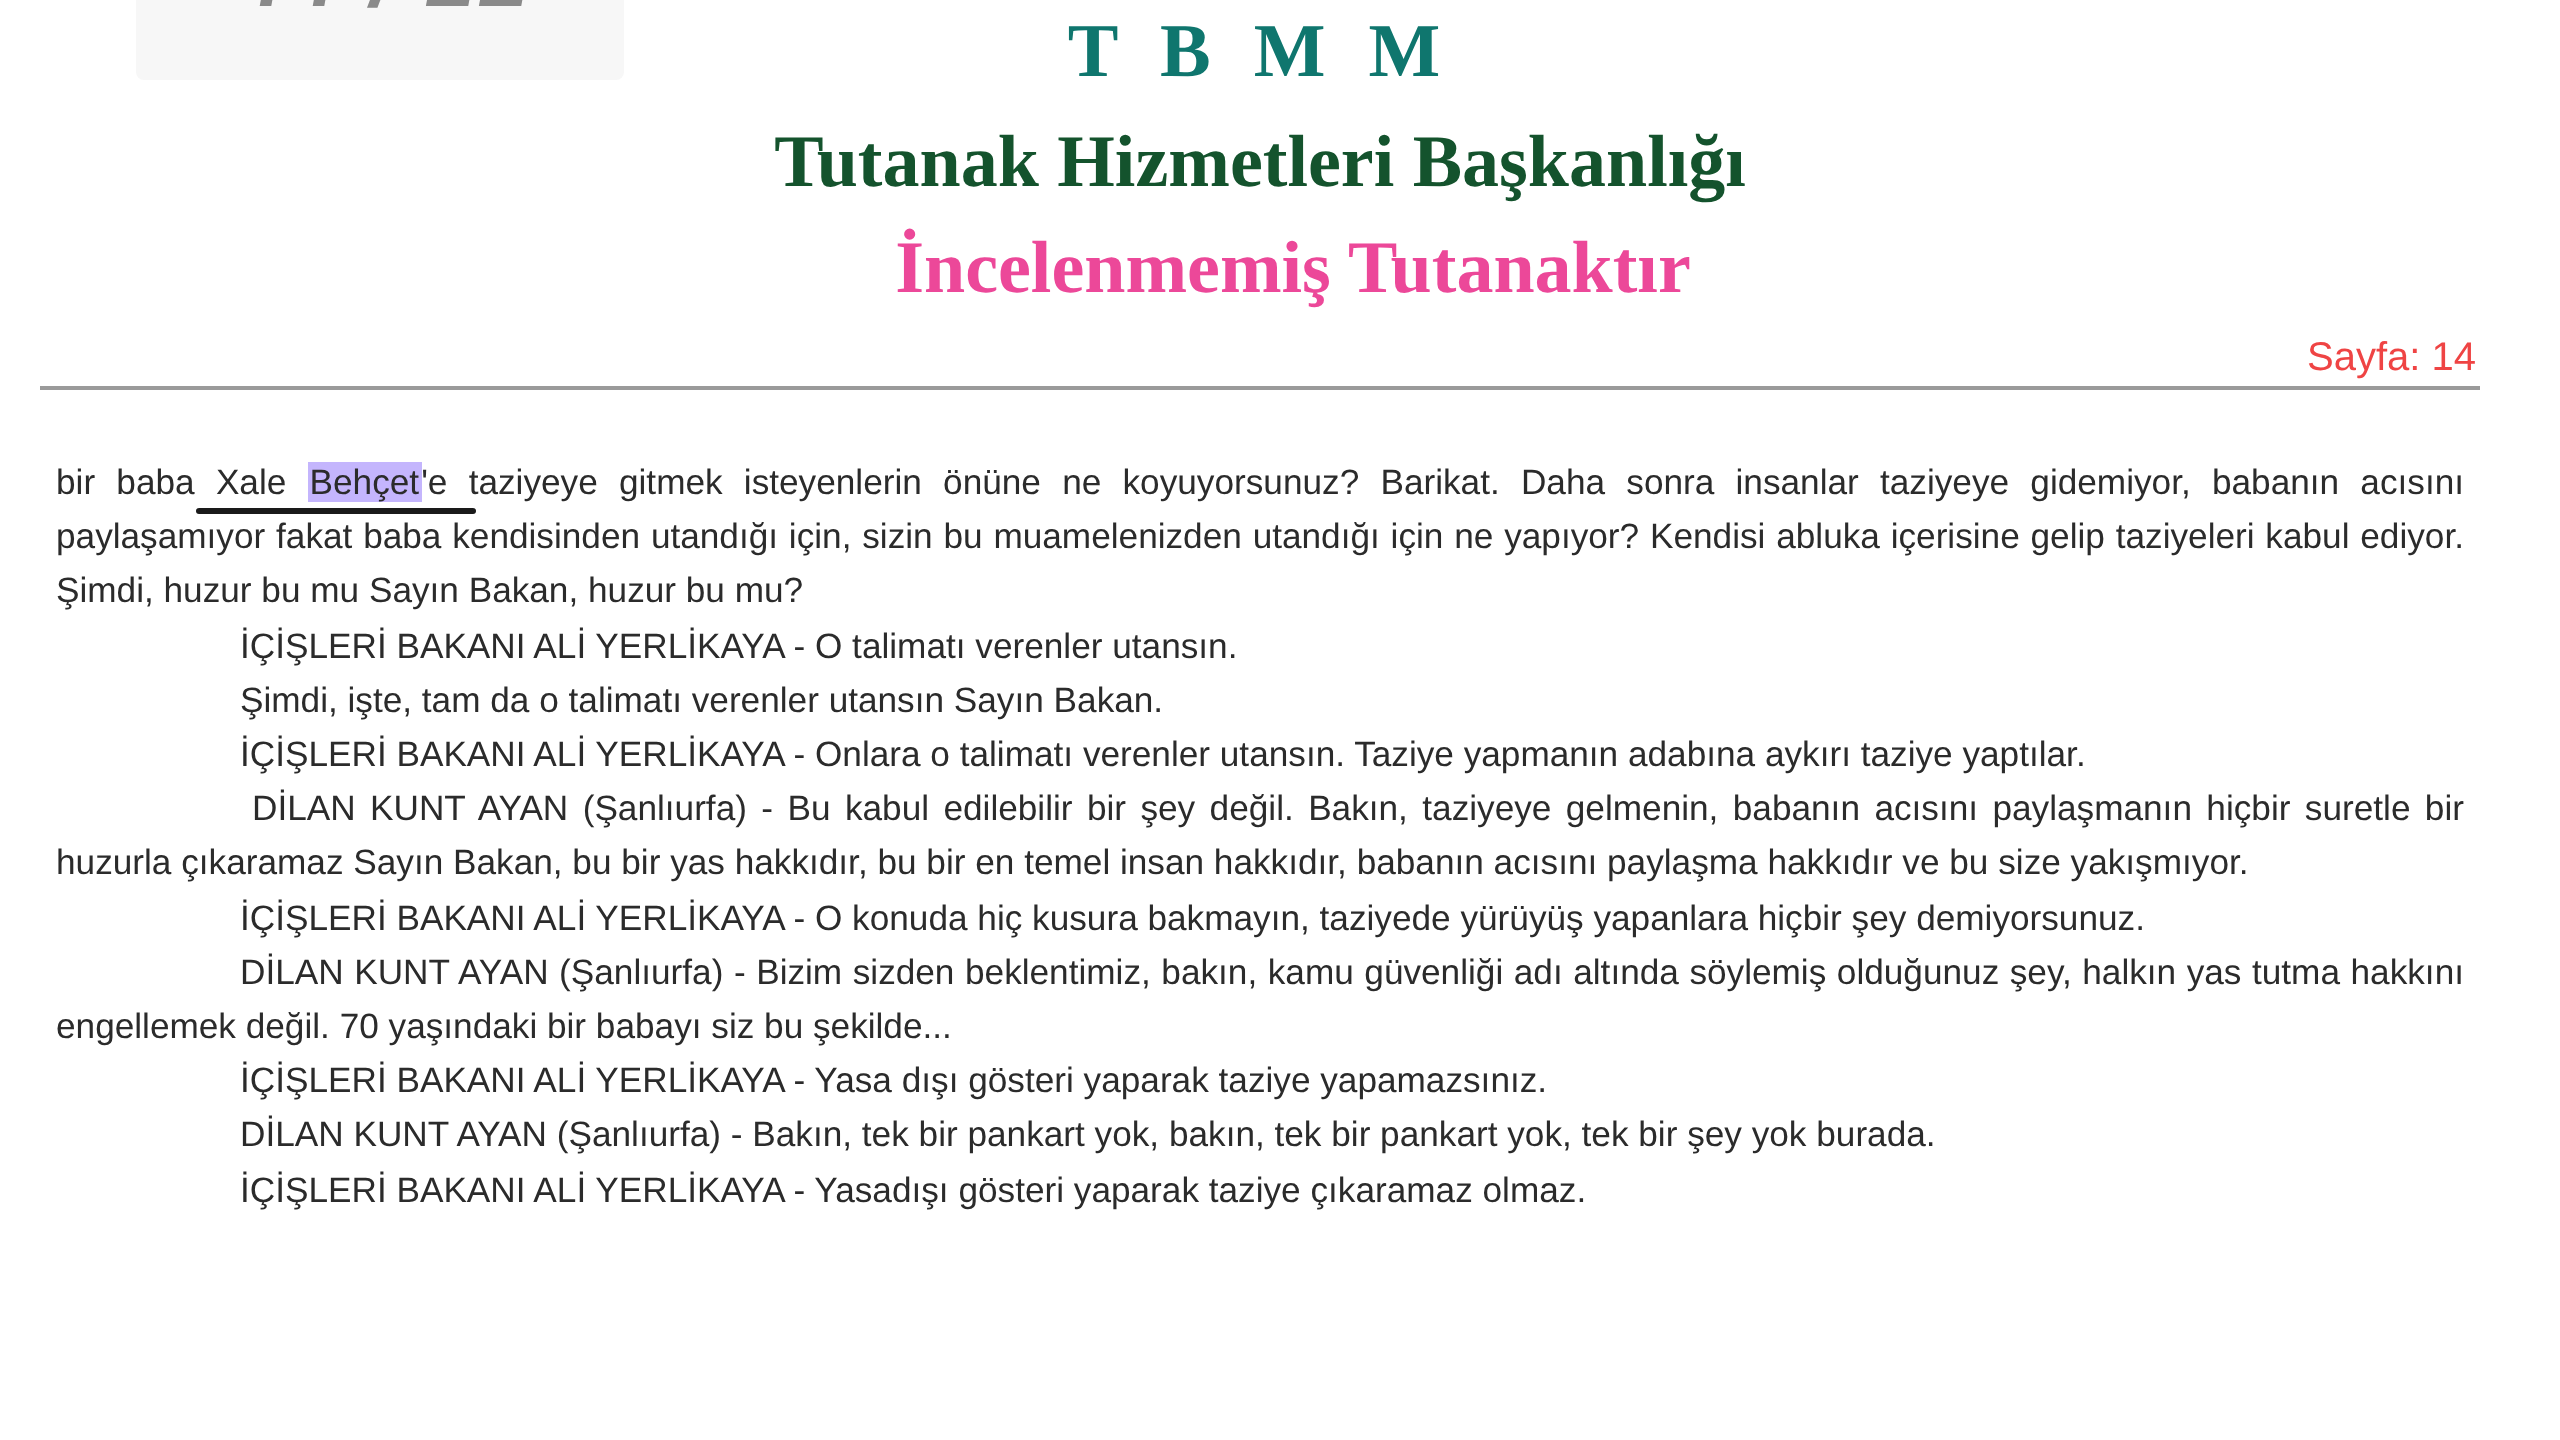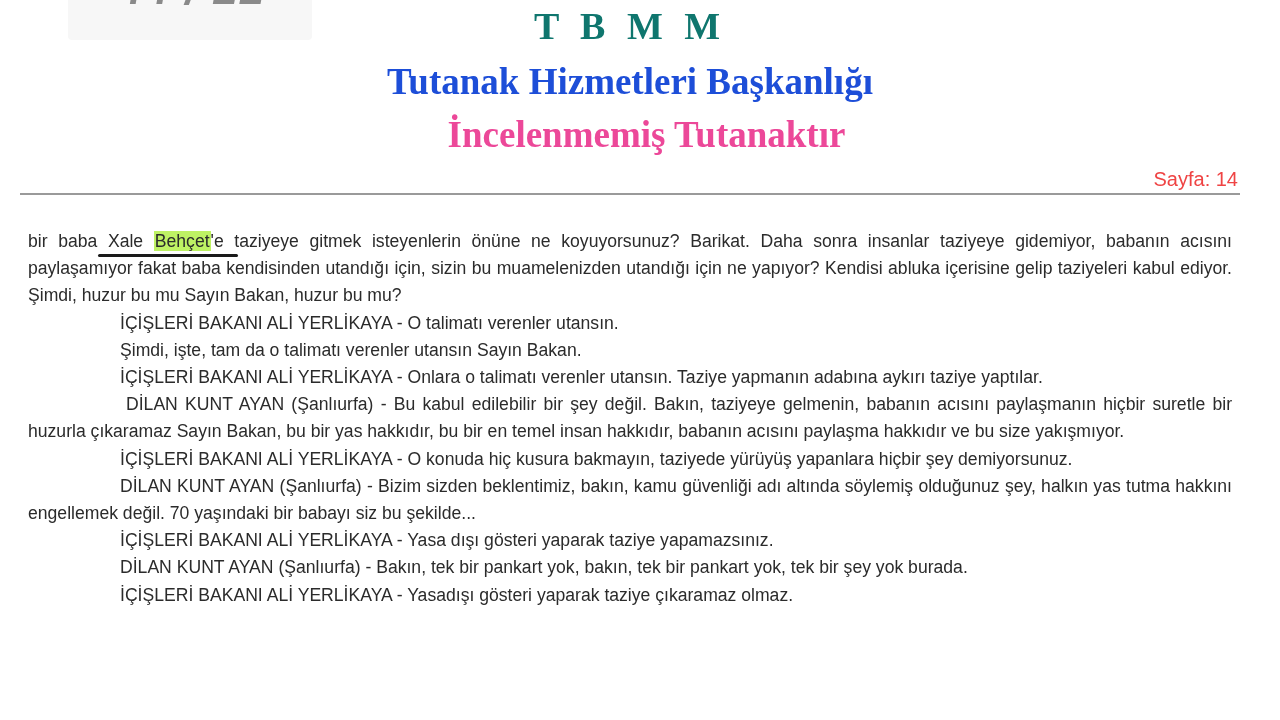--- a/index.html
+++ b/index.html
@@ -53,21 +53,21 @@
       font-size: 38px;
       letter-spacing: 6px;
       color: #0f766e;
       line-height: 44px;
     }
     .h-dept {
       position: absolute;
       left: 0; right: 0;
       top: 60px;
       font-size: 37px;
-      color: #1d4ed8;
+      color: #14532d;
       line-height: 44px;
     }
     .h-status {
       position: absolute;
       left: 0; right: 0;
       top: 113px;
       font-size: 37px;
       color: #ec4899;
       line-height: 44px;
       padding-left: 33px;
@@ -110,21 +110,21 @@
       content: "";
       position: absolute;
       left: -10px;
       right: -14px;
       bottom: -6px;
       height: 3px;
       border-radius: 2px;
       background: #1a1a1a;
     }
     .hl {
-      background: #bef264;
+      background: #c4b5fd;
       padding: 0 1px;
     }
   </style>
 </head>
 <body>
 
 <div class="watermark-box">
   <span class="watermark-text">44 / 22</span>
 </div>
 

